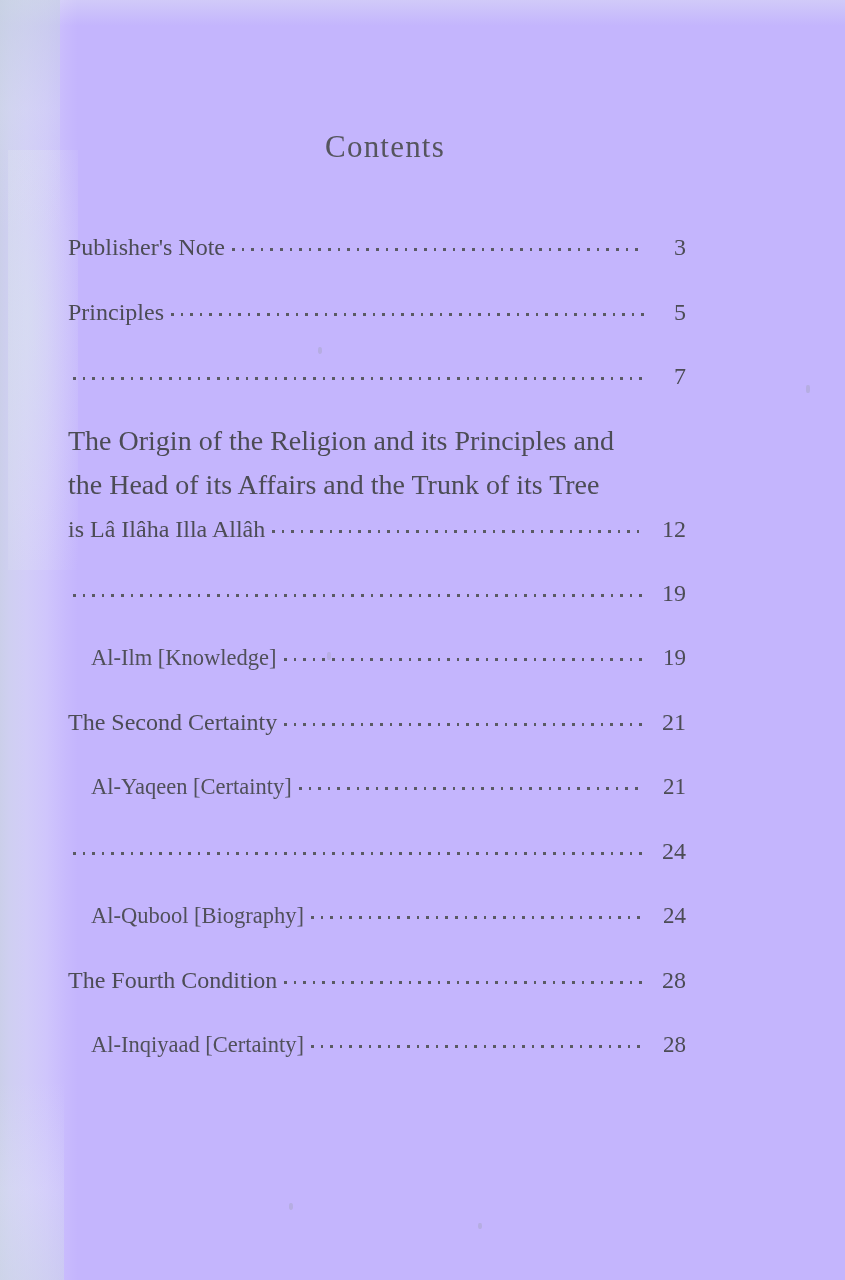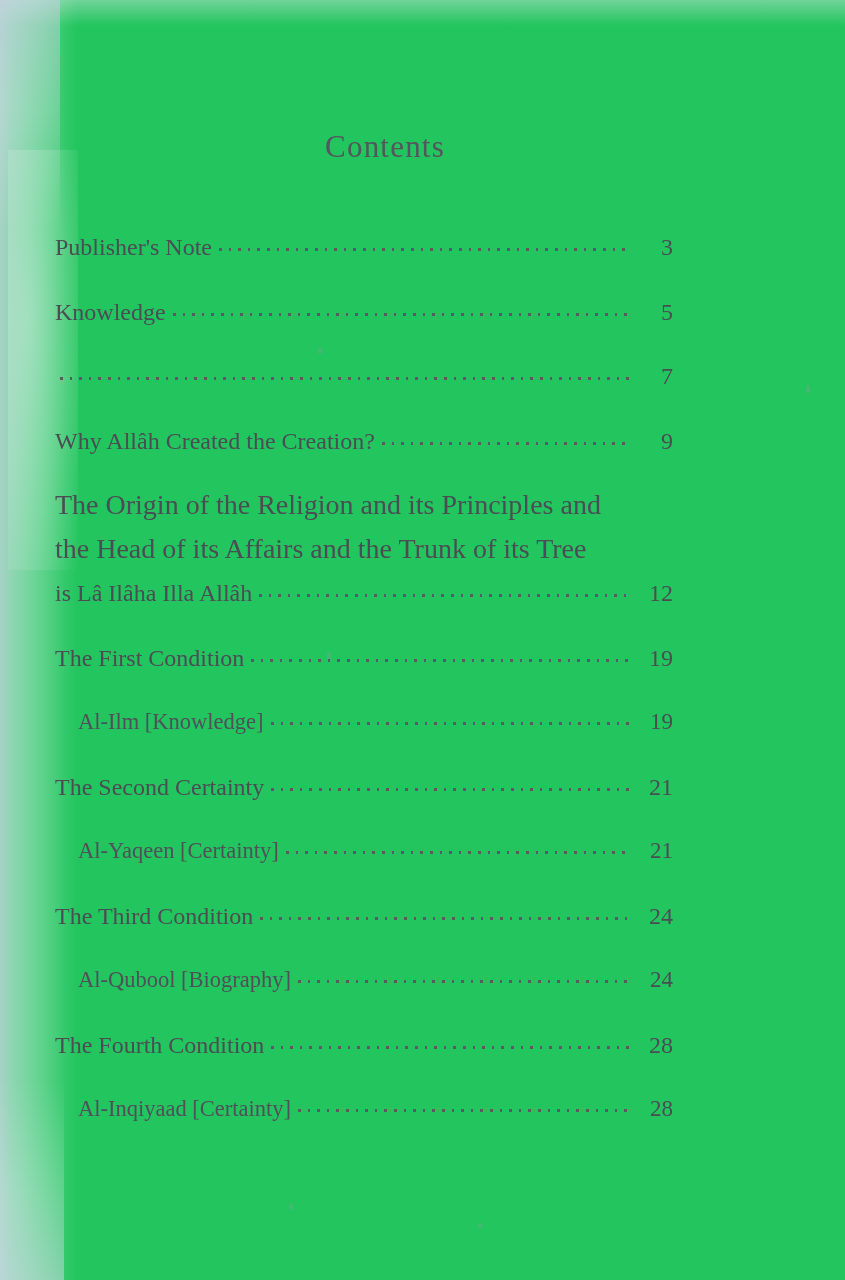--- a/index.html
+++ b/index.html
@@ -5,21 +5,21 @@
   html, body {
     margin: 0;
     padding: 0;
     background: #ffffff;
   }
 
   #page {
     position: relative;
     width: 845px;
     height: 1280px;
-    background: #22c55e;
+    background: #c4b5fd;
     overflow: hidden;
     font-family: "Liberation Serif", "DejaVu Serif", serif;
     color: #4c4c55;
   }
 
   
   .scan-edge-left {
     position: absolute;
     left: 0; top: 0;
     width: 78px; height: 100%;
@@ -86,21 +86,21 @@
     width: 770px;
     text-align: center;
     font-size: 31px;
     letter-spacing: 1.2px;
     color: #55555e;
     font-weight: 400;
   }
 
   .toc-list {
     position: absolute;
-    left: 55px;
+    left: 68px;
     top: 225px;
     width: 618px;
   }
 
   .toc-entry {
     display: block;
     margin-bottom: 20.5px;
   }
 
   .toc-line {
@@ -207,54 +207,46 @@
       <div class="toc-entry">
         <div class="toc-line">
           <span class="toc-label">Publisher's Note</span>
           <span class="toc-leader"></span>
           <span class="toc-page">3</span>
         </div>
       </div>
 
       <div class="toc-entry">
         <div class="toc-line">
-          <span class="toc-label">Knowledge</span>
+          <span class="toc-label">Principles</span>
           <span class="toc-leader"></span>
           <span class="toc-page">5</span>
         </div>
       </div>
 
       <div class="toc-entry">
         <div class="toc-line">
           <span class="toc-leader"></span>
           <span class="toc-page">7</span>
         </div>
       </div>
 
-      <div class="toc-entry">
-        <div class="toc-line">
-          <span class="toc-label">Why Allâh Created the Creation?</span>
-          <span class="toc-leader"></span>
-          <span class="toc-page">9</span>
-        </div>
-      </div>
 
       <div class="toc-entry">
         <span class="toc-wrap-line">The Origin of the Religion and its Principles and</span>
         <span class="toc-wrap-line">the Head of its Affairs and the Trunk of its Tree</span>
         <div class="toc-line">
           <span class="toc-label">is Lâ Ilâha Illa Allâh</span>
           <span class="toc-leader"></span>
           <span class="toc-page">12</span>
         </div>
       </div>
 
       <div class="toc-entry">
         <div class="toc-line">
-          <span class="toc-label">The First Condition</span>
           <span class="toc-leader"></span>
           <span class="toc-page">19</span>
         </div>
       </div>
 
       <div class="toc-entry sub">
         <div class="toc-line">
           <span class="toc-label">Al-Ilm [Knowledge]</span>
           <span class="toc-leader"></span>
           <span class="toc-page">19</span>
@@ -272,21 +264,20 @@
       <div class="toc-entry sub">
         <div class="toc-line">
           <span class="toc-label">Al-Yaqeen [Certainty]</span>
           <span class="toc-leader"></span>
           <span class="toc-page">21</span>
         </div>
       </div>
 
       <div class="toc-entry">
         <div class="toc-line">
-          <span class="toc-label">The Third Condition</span>
           <span class="toc-leader"></span>
           <span class="toc-page">24</span>
         </div>
       </div>
 
       <div class="toc-entry sub">
         <div class="toc-line">
           <span class="toc-label">Al-Qubool [Biography]</span>
           <span class="toc-leader"></span>
           <span class="toc-page">24</span>

